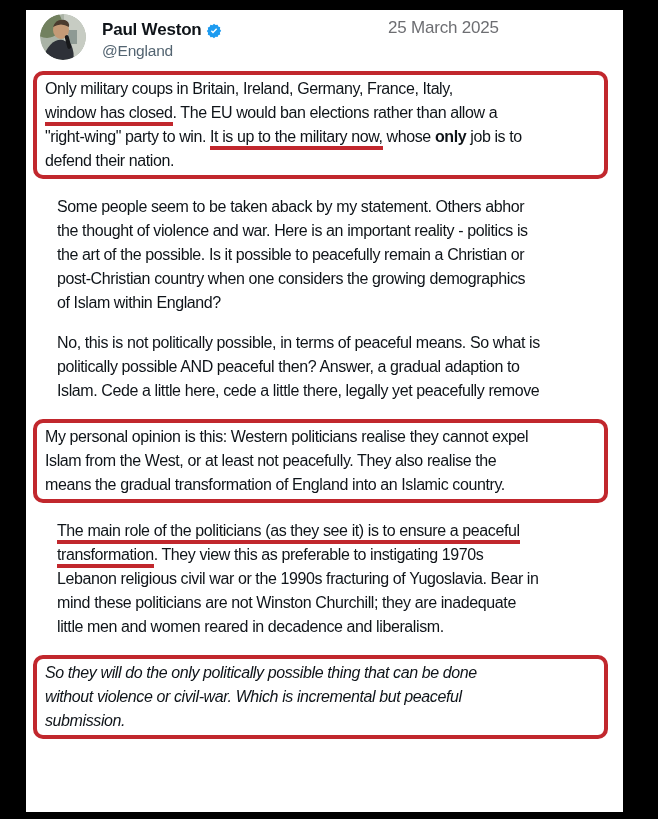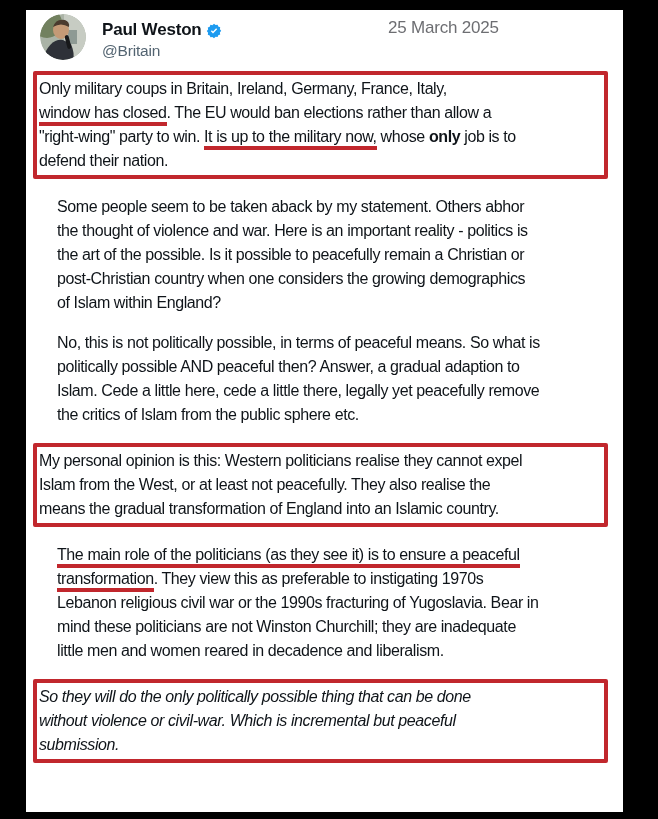--- a/index.html
+++ b/index.html
@@ -37,22 +37,22 @@
   .tweet-body{margin-top:11px;}
   .para{
     font-size:16px;line-height:24px;letter-spacing:-0.4px;color:var(--text);
     margin-bottom:16px;
     margin-left:17px;
   }
   .para:last-child{margin-bottom:0;font-style:italic;}
   .para .line{white-space:pre;}
   .boxed{
     border:4px solid var(--red);
-    border-radius:2px;
-    padding:2px 2px;
+    border-radius:10px;
+    padding:2px 8px;
     margin-left:-7px;
     margin-right:1px;
   }
   .u{border-bottom:4px solid var(--red);padding-bottom:1px;}
   .b{font-weight:700;}
 </style>
 </head>
 <body>
 
 <div class="page">
@@ -79,21 +79,21 @@
         </svg>
       </div>
       <div class="id-block">
         <div class="name-row">
           <span class="display-name">Paul Weston</span>
           <svg class="badge" viewBox="0 0 24 24">
             <path fill="#1d9bf0" d="M12 1l2.4 2 3-.5 1 2.9 2.9 1-.5 3 2 2.4-2 2.4.5 3-2.9 1-1 2.9-3-.5L12 23l-2.4-2-3 .5-1-2.9-2.9-1 .5-3L1.2 12l2-2.4-.5-3 2.9-1 1-2.9 3 .5z"></path>
             <path fill="#fff" d="M10.5 15.7l-3.2-3.2 1.5-1.5 1.7 1.7 4.7-4.7 1.5 1.5z"></path>
           </svg>
         </div>
-        <div class="handle">@Britain</div>
+        <div class="handle">@England</div>
       </div>
       <div class="date">25 March 2025</div>
     </header>
 
     <main class="tweet-body">
         <div class="para boxed">
           <div class="line"><span>Only military coups in Britain, Ireland, Germany, France, Italy,</span></div>
           <div class="line"><span class="u">window has closed</span><span>. The EU would ban elections rather than allow a</span></div>
           <div class="line"><span>"right-wing" party to win. </span><span class="u">It is up to the military now,</span><span> whose </span><span class="b">only</span><span> job is to</span></div>
           <div class="line"><span>defend their nation.</span></div>
@@ -102,21 +102,20 @@
           <div class="line"><span>Some people seem to be taken aback by my statement. Others abhor</span></div>
           <div class="line"><span>the thought of violence and war. Here is an important reality - politics is</span></div>
           <div class="line"><span>the art of the possible. Is it possible to peacefully remain a Christian or</span></div>
           <div class="line"><span>post-Christian country when one considers the growing demographics</span></div>
           <div class="line"><span>of Islam within England?</span></div>
         </div>
         <div class="para">
           <div class="line"><span>No, this is not politically possible, in terms of peaceful means. So what is</span></div>
           <div class="line"><span>politically possible AND peaceful then? Answer, a gradual adaption to</span></div>
           <div class="line"><span>Islam. Cede a little here, cede a little there, legally yet peacefully remove</span></div>
-          <div class="line"><span>the critics of Islam from the public sphere etc.</span></div>
         </div>
         <div class="para boxed">
           <div class="line"><span>My personal opinion is this: Western politicians realise they cannot expel</span></div>
           <div class="line"><span>Islam from the West, or at least not peacefully. They also realise the</span></div>
           <div class="line"><span>means the gradual transformation of England into an Islamic country.</span></div>
         </div>
         <div class="para">
           <div class="line"><span class="u">The main role of the politicians (as they see it) is to ensure a peaceful</span></div>
           <div class="line"><span class="u">transformation</span><span>. They view this as preferable to instigating 1970s</span></div>
           <div class="line"><span>Lebanon religious civil war or the 1990s fracturing of Yugoslavia. Bear in</span></div>

